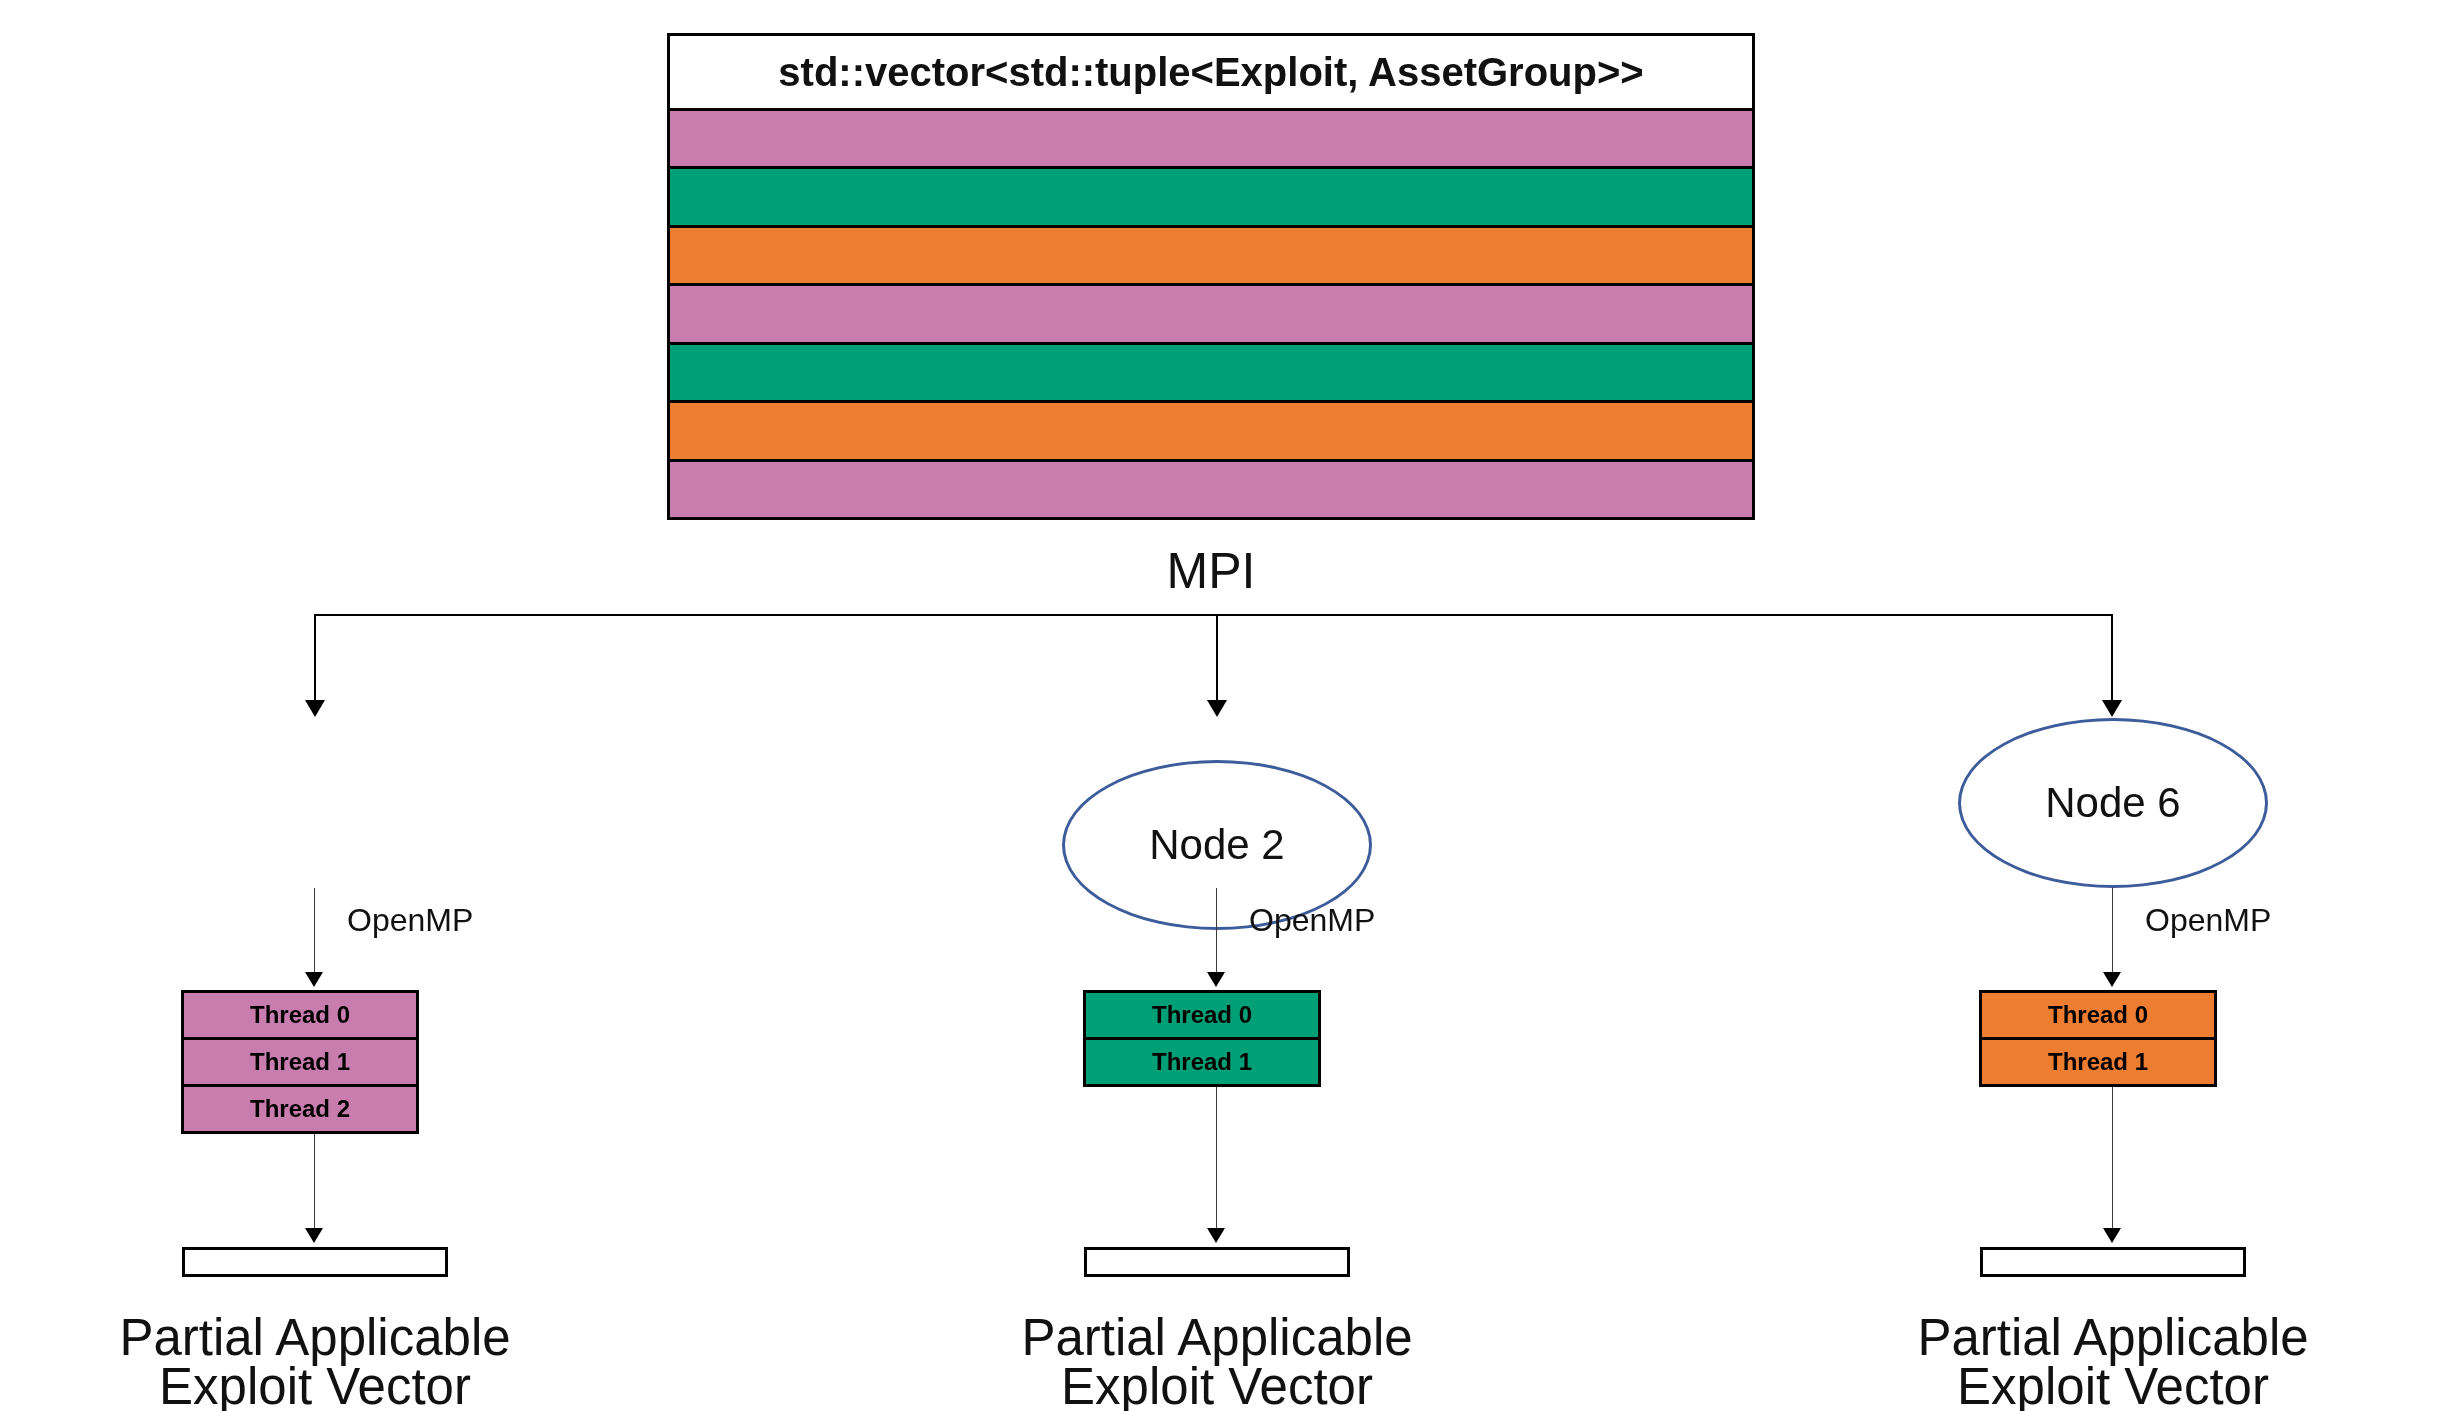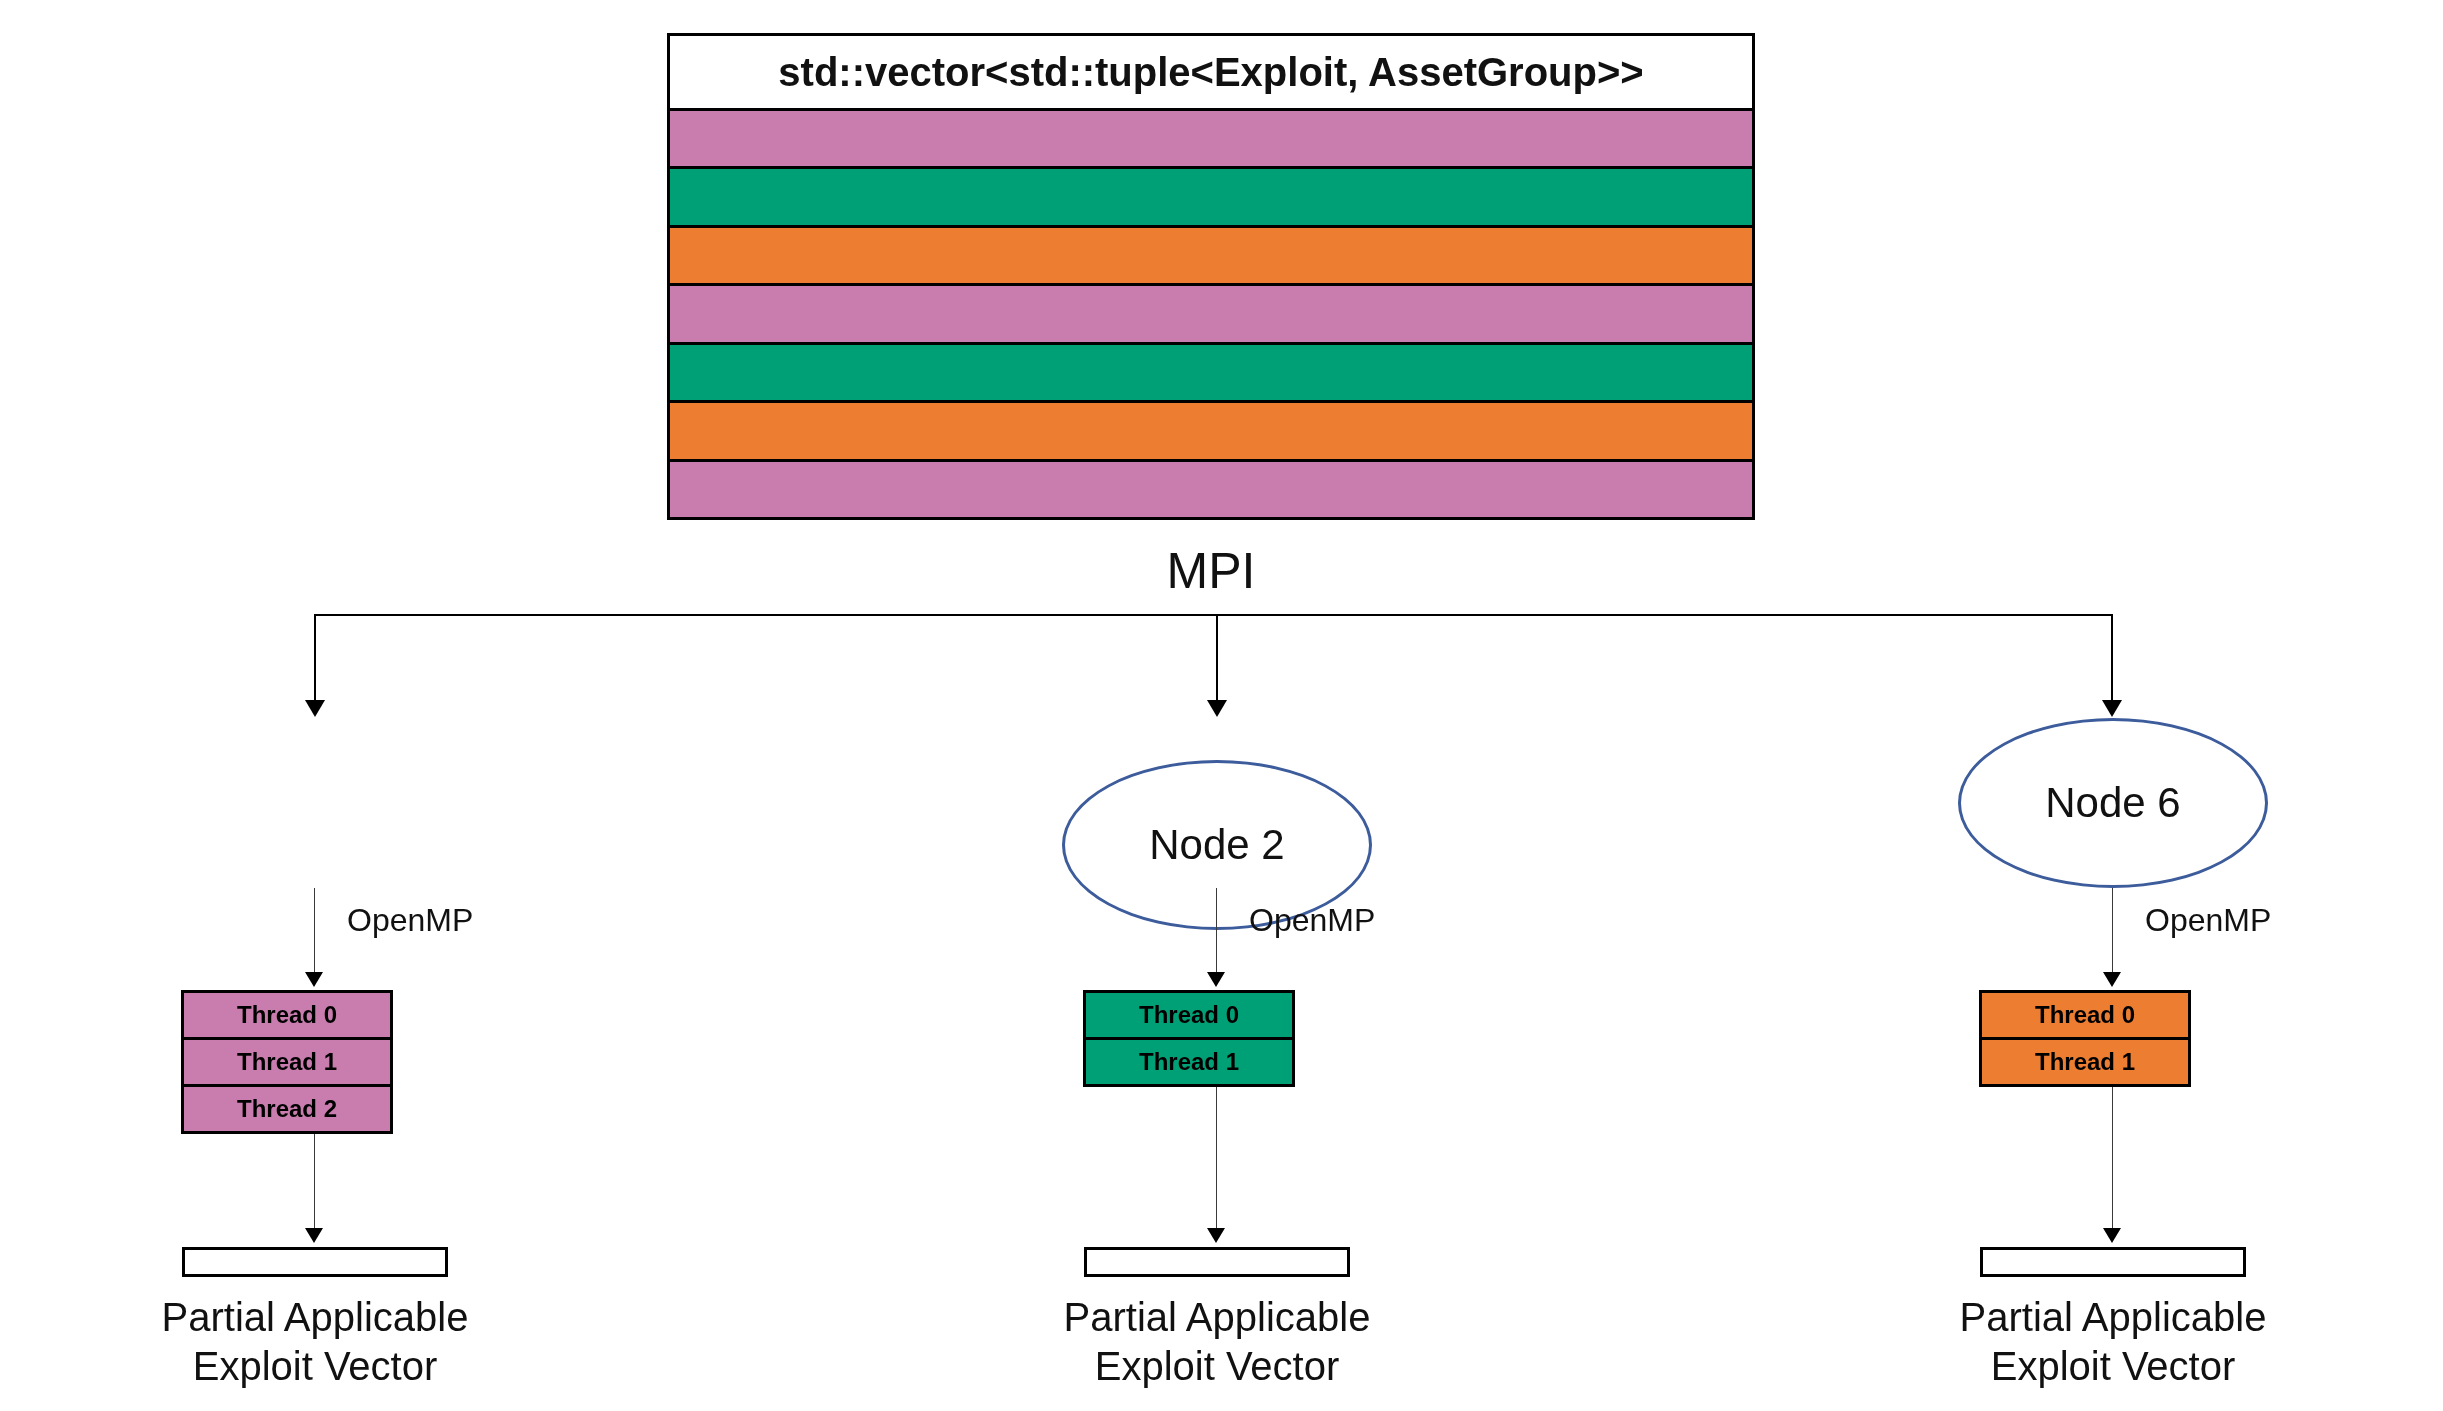--- a/index.html
+++ b/index.html
@@ -33,33 +33,33 @@
     border-left:10px solid transparent;border-right:10px solid transparent;
     border-top:17px solid #000;
   }
   
   .node-ellipse{
     position:absolute;width:310px;height:170px;border-radius:50%;
     border:3px solid #3D5C9C;background:#fff;box-sizing:border-box;
     display:flex;align-items:center;justify-content:center;font-size:42px;
   }
   
-  .thread-stack{position:absolute;width:212px;display:flex;flex-direction:column;}
+  .thread-stack{position:absolute;width:238px;display:flex;flex-direction:column;}
   .thread-row{
     height:50px;border:3px solid #000;box-sizing:border-box;
     display:flex;align-items:center;justify-content:center;
     font-size:24px;font-weight:bold;color:#000;
   }
   .thread-row + .thread-row{margin-top:-3px;}
   
   .output-box{
     position:absolute;width:266px;height:30px;border:3px solid #000;background:#fff;box-sizing:border-box;
   }
   .output-label{
-    position:absolute;width:520px;text-align:center;font-size:40px;line-height:49px;font-weight:400;
+    position:absolute;width:520px;text-align:center;font-size:51px;line-height:49px;font-weight:400;margin-top:20px;
   }
 </style>
 </head>
 <body>
 
 <div id="canvas">
 
   <div class="vector-box">
     <div class="vector-header">std::vector&lt;std::tuple&lt;Exploit, AssetGroup&gt;&gt;</div>
     <div class="stripe" style="background-color: rgb(201, 124, 174);"></div>

